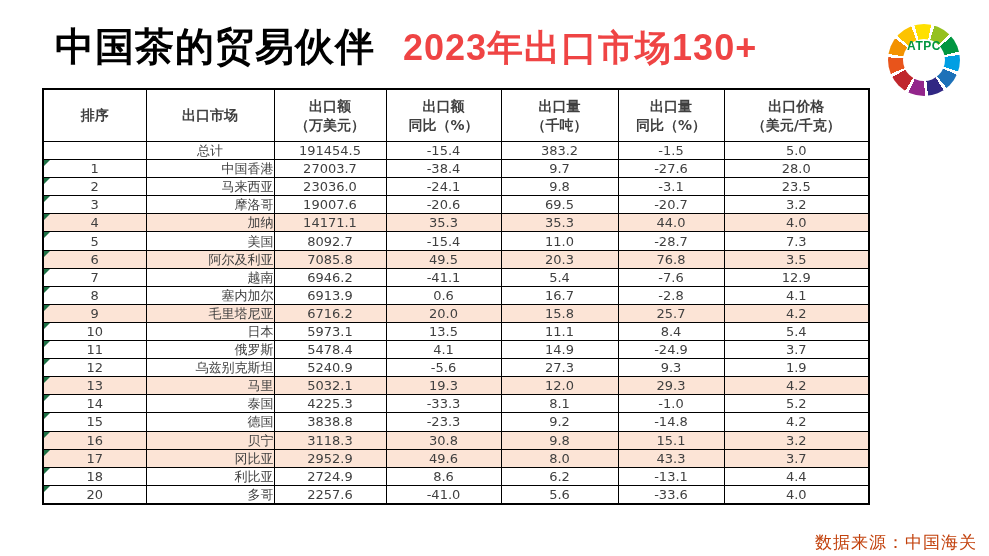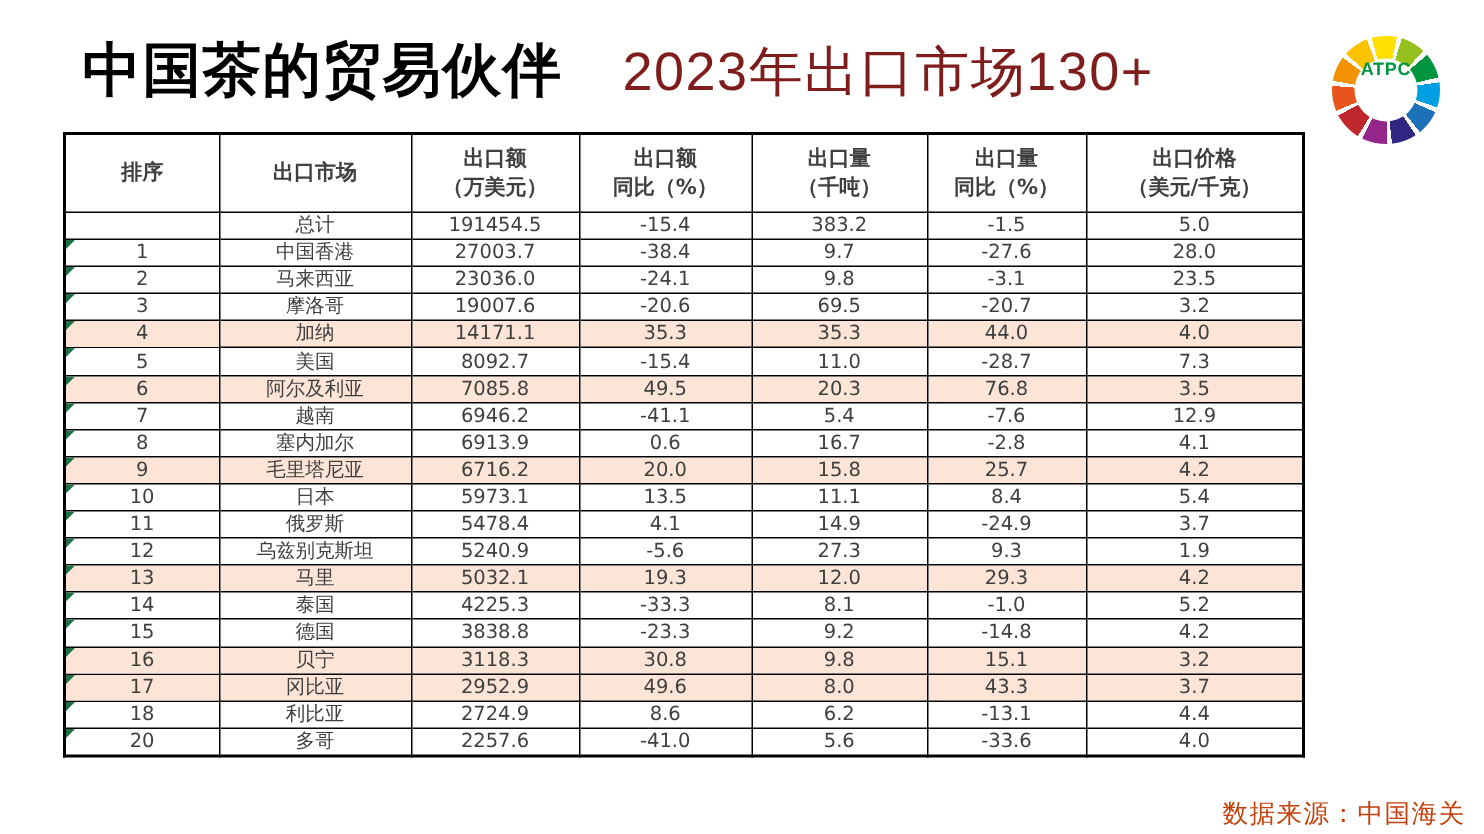--- a/index.html
+++ b/index.html
@@ -7,29 +7,29 @@
     width:989px; height:556px;
     background:#ffffff;
     font-family:"Liberation Sans", sans-serif;
     position:relative;
     overflow:hidden;
   }
 
   
   .title-bar {
     position:absolute; left:55px; top:20px;
-    display:flex; align-items:baseline; gap:40px;
+    display:flex; align-items:baseline; gap:28px;
     white-space:nowrap;
   }
   .title-main {
     font-size:39px; font-weight:700; color:#000;
     letter-spacing:1px;
   }
   .title-sub {
-    font-size:36px; font-weight:400; color:#7f1d1d;
+    font-size:36px; font-weight:700; color:#ef4444;
     letter-spacing:1px;
   }
 
   
   .logo {
     position:absolute; left:888px; top:24px;
     width:72px; height:72px; border-radius:50%;
     background:conic-gradient(from 215deg,
       #c0272d 0% 7.5%,  #ffffff 7.5% 9%,
       #e8541b 9% 16.5%, #ffffff 16.5% 18%,
@@ -77,21 +77,21 @@
     line-height:1.35;
   }
   thead th span { display:block; }
   thead th span:empty { display:none; }
   tbody td {
     height:17.1px;
     font-size:13px;
     line-height:1;
     text-align:center; vertical-align:middle;
   }
-  td.c-market { text-align:center; padding-left:7px; }
+  td.c-market { text-align:right; padding-left:7px; }
   td.c-market.ctr { text-align:center; padding-left:0; }
   td.c-rank { position:relative; }
   td.c-rank.flag::before {
     content:""; position:absolute; top:0; left:0;
     border-top:6px solid #1e7145;
     border-right:6px solid transparent;
   }
   tr.hl td { background:#fce4d6; }
 
   

